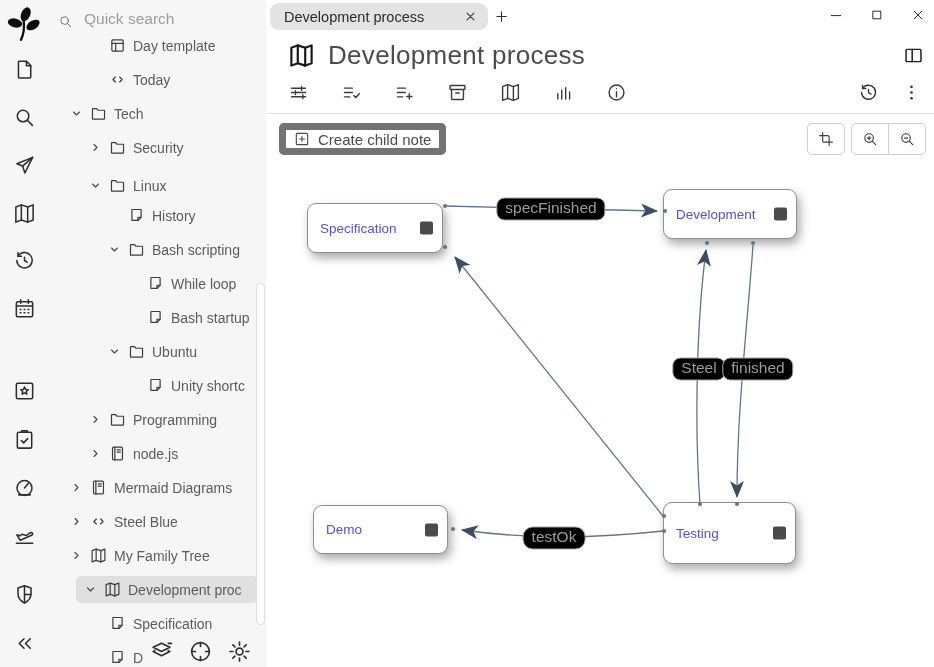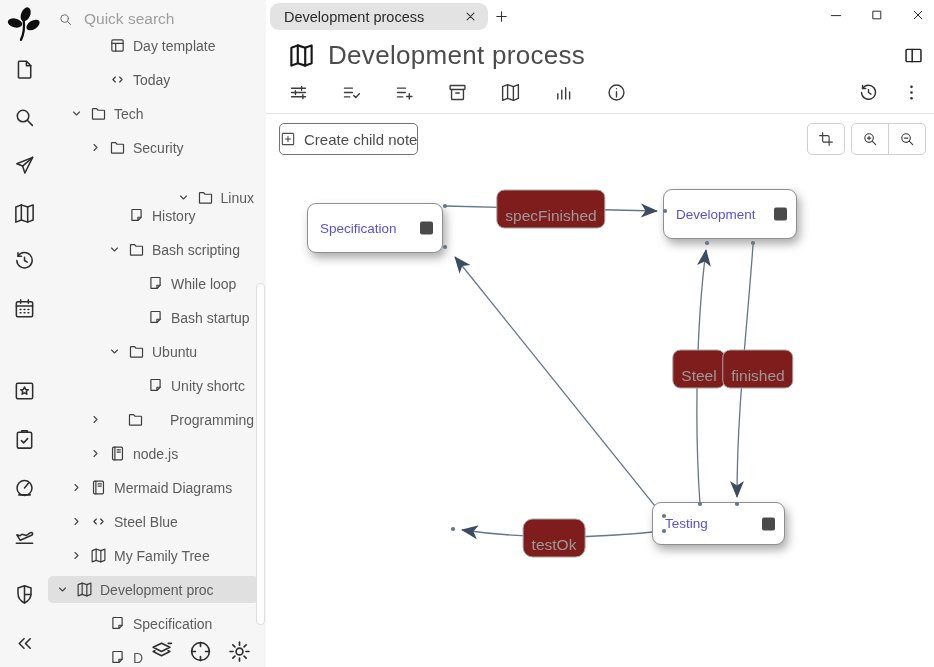--- a/index.html
+++ b/index.html
@@ -11,21 +11,21 @@
   .icn{stroke:currentColor;fill:none;stroke-width:1.6;stroke-linecap:round;stroke-linejoin:round;display:block;}
 
   
   .launcher{position:absolute;left:0;top:0;width:48px;height:667px;background:#f6f6f6;z-index:6;}
   .logo{position:absolute;left:4px;top:4px;width:40px;height:40px;}
   .launch-btn{position:absolute;left:13px;width:23px;height:23px;color:#2e2e2e;cursor:pointer;}
   .launch-btn svg{width:23px;height:23px;}
 
   
   .tree-pane{position:absolute;left:48px;top:0;width:218px;height:667px;background:#f6f6f6;z-index:5;overflow:hidden;}
-  .quick-search{position:absolute;left:10px;top:9px;display:flex;align-items:center;gap:9px;color:#8f8f8f;}
+  .quick-search{position:absolute;left:10px;top:9px;display:flex;align-items:flex-end;gap:9px;color:#8f8f8f;}
   .quick-search svg{width:15px;height:15px;color:#6f6f6f;}
   .quick-search input{border:none;background:transparent;outline:none;font-family:"Liberation Sans",sans-serif;
     font-size:15.5px;color:#444;width:150px;}
   .quick-search input::placeholder{color:#9d9d9d;}
   .tree-row{position:absolute;height:27px;right:8px;display:flex;align-items:center;gap:7px;
     padding:0 4px 0 8px;border-radius:5px;overflow:hidden;white-space:nowrap;cursor:pointer;}
   .tree-row.selected{background:#e0e0e0;}
   .tree-row .expander{width:13px;height:13px;flex:0 0 13px;color:#4a4a4a;}
   .tree-row .expander svg{width:13px;height:13px;stroke-width:2.2;}
   .tree-row .ticon{width:17px;height:17px;flex:0 0 17px;color:#3d3d3d;}
@@ -57,22 +57,22 @@
   .split-btn svg{width:21px;height:21px;stroke-width:1.7;}
 
   .ribbon{position:absolute;left:22px;top:82px;display:flex;gap:32px;color:#3c3c3c;}
   .ribbon-tab{width:21px;height:21px;cursor:pointer;}
   .ribbon-tab svg{width:21px;height:21px;}
   .ribbon-right{position:absolute;right:12px;top:82px;display:flex;gap:22px;color:#333;}
   .ribbon-right .rb{width:21px;height:21px;cursor:pointer;}
   .ribbon-right svg{width:21px;height:21px;}
   .ribbon-divider{position:absolute;left:0;right:0;top:113px;height:1px;background:#e3e3e3;}
 
-  .create-btn{position:absolute;left:13px;top:123px;height:32px;border:1px solid #737373;border-radius:5px;
-    display:flex;align-items:center;gap:8px;padding:0 0;box-sizing:border-box;color:#4c4c4c;font-size:15px;
+  .create-btn{position:absolute;left:13px;top:123px;height:32px;border:7px solid #737373;border-radius:5px;
+    display:flex;align-items:center;gap:8px;padding:0 8px;box-sizing:border-box;color:#4c4c4c;font-size:15px;
     background:#fff;cursor:pointer;}
   .create-btn svg{width:16px;height:16px;stroke-width:1.7;}
   .map-tools{position:absolute;right:8px;top:123px;display:flex;gap:6px;}
   .btn-sq{width:38px;height:32px;border:1px solid #cfcfcf;border-radius:5px;background:#fff;display:flex;
     align-items:center;justify-content:center;color:#3f3f3f;box-sizing:border-box;cursor:pointer;}
   .btn-sq svg{width:16px;height:16px;stroke-width:1.7;}
   .zoom-group{display:flex;}
   .zoom-group .btn-sq:first-child{border-radius:5px 0 0 5px;}
   .zoom-group .btn-sq:last-child{border-radius:0 5px 5px 0;margin-left:-1px;}
 
@@ -80,22 +80,22 @@
   .canvas{position:absolute;left:0;top:160px;width:668px;height:507px;background:#fff;overflow:hidden;}
   .edges,.dots{position:absolute;left:0;top:0;width:668px;height:507px;}
   .edges{z-index:1;}
   .dots{z-index:4;pointer-events:none;}
   .rm-node{position:absolute;z-index:2;background:#fff;border:1px solid #8f8f8f;border-radius:9px;
     box-shadow:3px 5px 10px rgba(55,55,55,.42);display:flex;align-items:center;box-sizing:border-box;
     padding:0 12px;cursor:grab;}
   .rm-node-label{font-size:13.5px;color:#564fe0;cursor:pointer;}
   .rm-handle{position:absolute;right:9px;top:50%;transform:translateY(-50%);width:13px;height:13px;
     background:#4a4a4a;border-radius:2px;cursor:nwse-resize;}
-  .rm-edge-label{position:absolute;z-index:3;transform:translate(-50%,-50%);background:#7f1d1d;
-    border:1px solid #a8a8a8;border-radius:8px;padding:16px 8px 3px;font-size:15.5px;color:#9a9a9a;
+  .rm-edge-label{position:absolute;z-index:3;transform:translate(-50%,-50%);background:#000000;
+    border:1px solid #a8a8a8;border-radius:8px;padding:0 8px 3px;font-size:15.5px;color:#9a9a9a;
     white-space:nowrap;cursor:grab;}
 </style>
 </head>
 <body>
 
 <div class="launcher">
   <svg class="logo" viewBox="0 0 24 24">
     <g fill="#0e0e0e" stroke="none">
       <ellipse cx="13" cy="6.2" rx="2.7" ry="4.4" transform="rotate(24 13 6.2)"></ellipse>
       <ellipse cx="6.6" cy="11.4" rx="4.4" ry="2.7" transform="rotate(14 6.6 11.4)"></ellipse>
@@ -231,21 +231,21 @@
             <path d="m9.3 6.5 5.4 5.5-5.4 5.5"></path>
           </svg>
         </span>
         <span class="ticon">
           <svg class="icn" viewBox="0 0 24 24">
             <path d="M3.5 19.2V6a.8.8 0 0 1 .8-.8h5l2 2.2h8.4a.8.8 0 0 1 .8.8v11a.8.8 0 0 1-.8.8H4.3a.8.8 0 0 1-.8-.8z"></path>
           </svg>
         </span>
         <span class="tlabel">Security</span>
       </div>
-      <div class="tree-row" style="top: 184px; left: 33px; justify-content: flex-end;">
+      <div class="tree-row" style="top: 172px; left: 33px;">
         <span class="expander">
           <svg class="icn" viewBox="0 0 24 24">
             <path d="m6.5 9.3 5.5 5.4 5.5-5.4"></path>
           </svg>
         </span>
         <span class="ticon">
           <svg class="icn" viewBox="0 0 24 24">
             <path d="M3.5 19.2V6a.8.8 0 0 1 .8-.8h5l2 2.2h8.4a.8.8 0 0 1 .8.8v11a.8.8 0 0 1-.8.8H4.3a.8.8 0 0 1-.8-.8z"></path>
           </svg>
         </span>
@@ -310,21 +310,21 @@
       <div class="tree-row" style="top: 372px; left: 71px;">
         <span class="expander"></span>
         <span class="ticon">
           <svg class="icn" viewBox="0 0 24 24">
             <path d="M5.5 4.3a.8.8 0 0 1 .8-.8h11.4a.8.8 0 0 1 .8.8v10.2L14 19H6.3a.8.8 0 0 1-.8-.8z"></path>
             <path d="M18.5 14.5H14V19"></path>
           </svg>
         </span>
         <span class="tlabel">Unity shortc</span>
       </div>
-      <div class="tree-row" style="top: 406px; left: 33px; justify-content: space-between;">
+      <div class="tree-row" style="top: 406px; left: 33px;">
         <span class="expander">
           <svg class="icn" viewBox="0 0 24 24">
             <path d="m9.3 6.5 5.4 5.5-5.4 5.5"></path>
           </svg>
         </span>
         <span class="ticon">
           <svg class="icn" viewBox="0 0 24 24">
             <path d="M3.5 19.2V6a.8.8 0 0 1 .8-.8h5l2 2.2h8.4a.8.8 0 0 1 .8.8v11a.8.8 0 0 1-.8.8H4.3a.8.8 0 0 1-.8-.8z"></path>
           </svg>
         </span>
@@ -381,21 +381,21 @@
           </svg>
         </span>
         <span class="ticon">
           <svg class="icn" viewBox="0 0 24 24">
             <path d="M3 5.2 8.7 3l6.6 2.2L21 3v15.8L15.3 21l-6.6-2.2L3 21z"></path>
             <path d="M8.7 3v15.8M15.3 5.2V21"></path>
           </svg>
         </span>
         <span class="tlabel">My Family Tree</span>
       </div>
-      <div class="tree-row selected" style="top: 576px; left: 0;">
+      <div class="tree-row selected" style="top: 576px; left: 28px;">
         <span class="expander">
           <svg class="icn" viewBox="0 0 24 24">
             <path d="m6.5 9.3 5.5 5.4 5.5-5.4"></path>
           </svg>
         </span>
         <span class="ticon">
           <svg class="icn" viewBox="0 0 24 24">
             <path d="M3 5.2 8.7 3l6.6 2.2L21 3v15.8L15.3 21l-6.6-2.2L3 21z"></path>
             <path d="M8.7 3v15.8M15.3 5.2V21"></path>
           </svg>
@@ -623,21 +623,25 @@
       </g>
     </svg>
   <div class="rm-node" style="left: 41px; top: 43px; width: 136px; height: 50px;">
         <span class="rm-node-label">Specification</span>
         <span class="rm-handle"></span>
       </div>
       <div class="rm-node" style="left: 397px; top: 29px; width: 134px; height: 50px;">
         <span class="rm-node-label">Development</span>
         <span class="rm-handle"></span>
       </div>
-      <div class="rm-node" style="left: 386px; top: 342px; width: 133px; height: 43px;">
+      <div class="rm-node" style="left: 47px; top: 345px; width: 135px; height: 49px;">
+        <span class="rm-node-label">Demo</span>
+        <span class="rm-handle"></span>
+      </div>
+      <div class="rm-node" style="left: 397px; top: 342px; width: 133px; height: 62px;">
         <span class="rm-node-label">Testing</span>
         <span class="rm-handle"></span>
       </div>
       <div class="rm-edge-label" style="left: 285px; top: 49px;">specFinished</div>
       <div class="rm-edge-label" style="left: 433px; top: 209px;">Steel</div>
       <div class="rm-edge-label" style="left: 492px; top: 209px;">finished</div>
       <div class="rm-edge-label" style="left: 288px; top: 378px; border-radius: 10px;">testOk</div>
     </div>
 </div>
 

